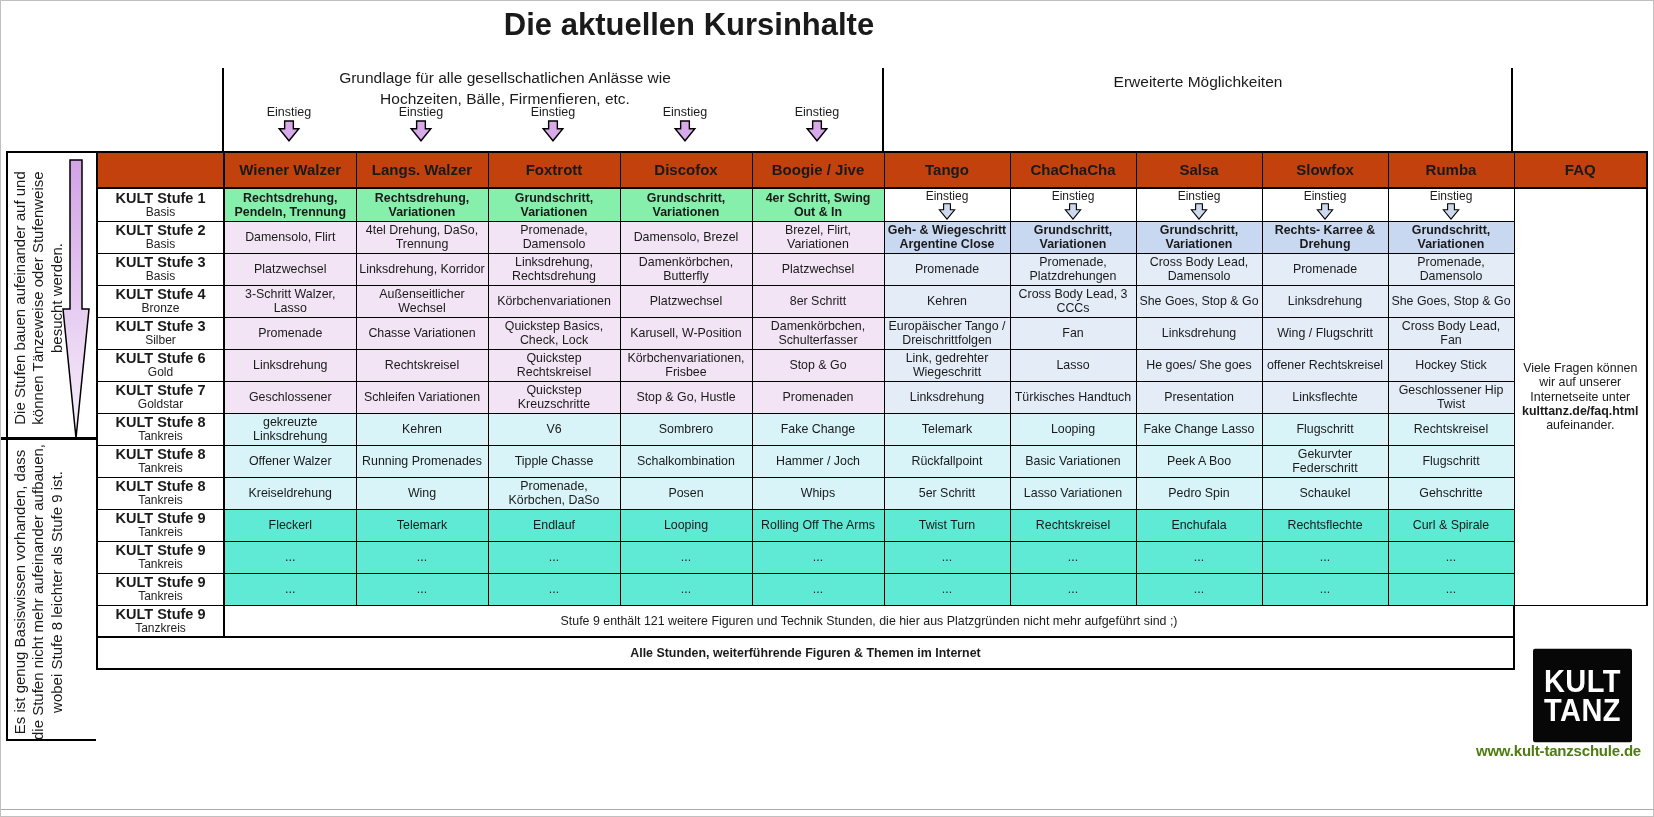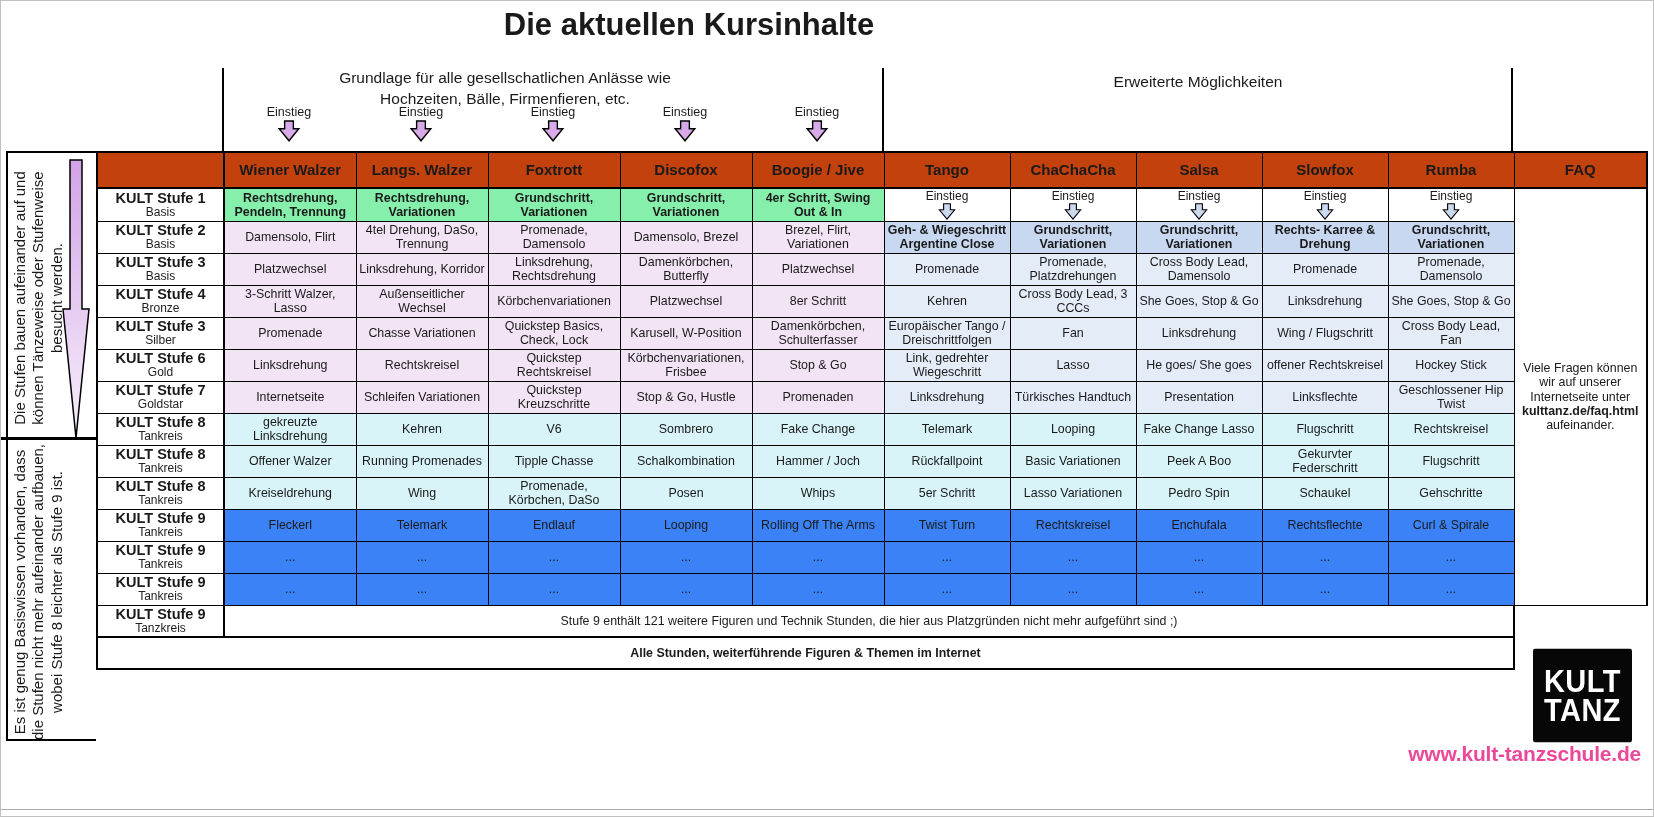--- a/index.html
+++ b/index.html
@@ -29,21 +29,21 @@
   .first-col{border-left:2px solid #000 !important;border-right:2px solid #000 !important;background:#fff;}
   .faq-col{border-right:2px solid #000 !important;}
   th.row-label{text-align:left;padding:2px 3px 2px 7px;}
   th.row-label .lbl{font-weight:bold;font-size:14.5px;line-height:1.05;}
   th.row-label .sub{font-weight:normal;font-size:12px;color:#222;line-height:1.1;}
   .c-purple{background:#86efac;}
   .c-pink{background:#f2e3f5;}
   .c-blueb{background:#c8d8f1;}
   .c-blue{background:#e4ecf8;}
   .c-cy1{background:#d8f4f9;}
-  .c-cy2{background:#3b82f6;}
+  .c-cy2{background:#5eead4;}
   .arrow-cell{background:#fff;padding:0;}
   .arrow-cell .ein{display:flex;flex-direction:column;align-items:center;justify-content:center;font-size:12px;line-height:1.05;}
   tr.thick th,tr.thick td{border-top:3px solid #000;}
   .faq-cell{border-right:2px solid #000 !important;border-bottom:2px solid #000;background:#fff;
     vertical-align:top;padding-top:96px;font-size:12.4px;line-height:1.25;}
   .note-cell{border-right:2px solid #000 !important;background:#fff;font-size:15px;}
   tr.note-row{height:40px;}
   tr.footer-row{height:40px;}
   .footer-cell{border:2px solid #000 !important;background:#fff;font-size:15.5px;font-weight:bold;}
   
@@ -54,21 +54,21 @@
   
   .hline,.vline{position:absolute;background:#000;}
   #ln-left{left:5px;top:150px;width:2px;height:590px;}
   #ln-top{left:5px;top:150px;width:90px;height:2px;}
   #ln-bottom{left:5px;top:738px;width:90px;height:2px;}
   #ln-divider{left:0;top:436px;width:95px;height:3px;}
   
   #logo{position:absolute;left:1532px;top:652px;width:99px;height:85px;background:#070707;border-radius:2px;
     display:flex;flex-direction:column;align-items:center;justify-content:center;color:#fff;
     font-weight:bold;font-size:29px;line-height:0.93;letter-spacing:0.5px;transform:scale(1,1.1);}
-  #website{position:absolute;right:12px;top:741px;font-size:21px;font-weight:bold;letter-spacing:-0.2px;color:#ec4899;}
+  #website{position:absolute;right:12px;top:741px;font-size:15px;font-weight:bold;letter-spacing:-0.2px;color:#4d7c0f;}
   #bottom-hairline{position:absolute;left:0;top:808px;width:1654px;height:1px;background:#aaa;}
 </style>
 </head>
 <body>
 
 <div id="canvas">
 
   <div id="title">Die aktuellen Kursinhalte</div>
 
   <div id="band-left">
@@ -285,21 +285,21 @@
           <td class="c-blue">Lasso</td>
           <td class="c-blue">He goes/ She goes</td>
           <td class="c-blue">offener Rechtskreisel</td>
           <td class="c-blue">Hockey Stick</td>
         </tr>
         <tr>
           <th class="row-label first-col">
             <div class="lbl">KULT Stufe 7</div>
             <div class="sub">Goldstar</div>
           </th>
-          <td class="c-pink">Internetseite</td>
+          <td class="c-pink">Geschlossener</td>
           <td class="c-pink">Schleifen Variationen</td>
           <td class="c-pink">Quickstep Kreuzschritte</td>
           <td class="c-pink">Stop &amp; Go, Hustle</td>
           <td class="c-pink">Promenaden</td>
           <td class="c-blue">Linksdrehung</td>
           <td class="c-blue">Türkisches Handtuch</td>
           <td class="c-blue">Presentation</td>
           <td class="c-blue">Linksflechte</td>
           <td class="c-blue">Geschlossener Hip Twist</td>
         </tr>

